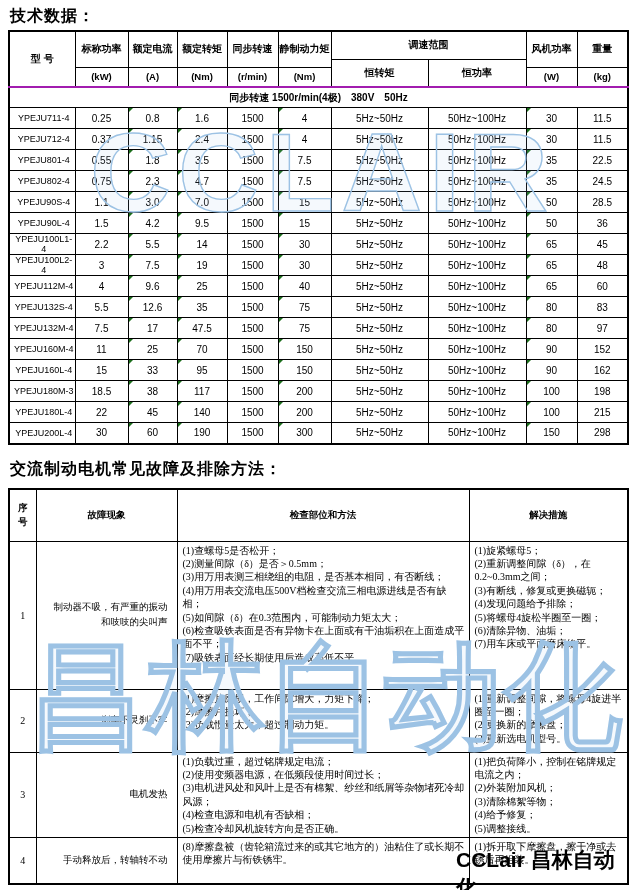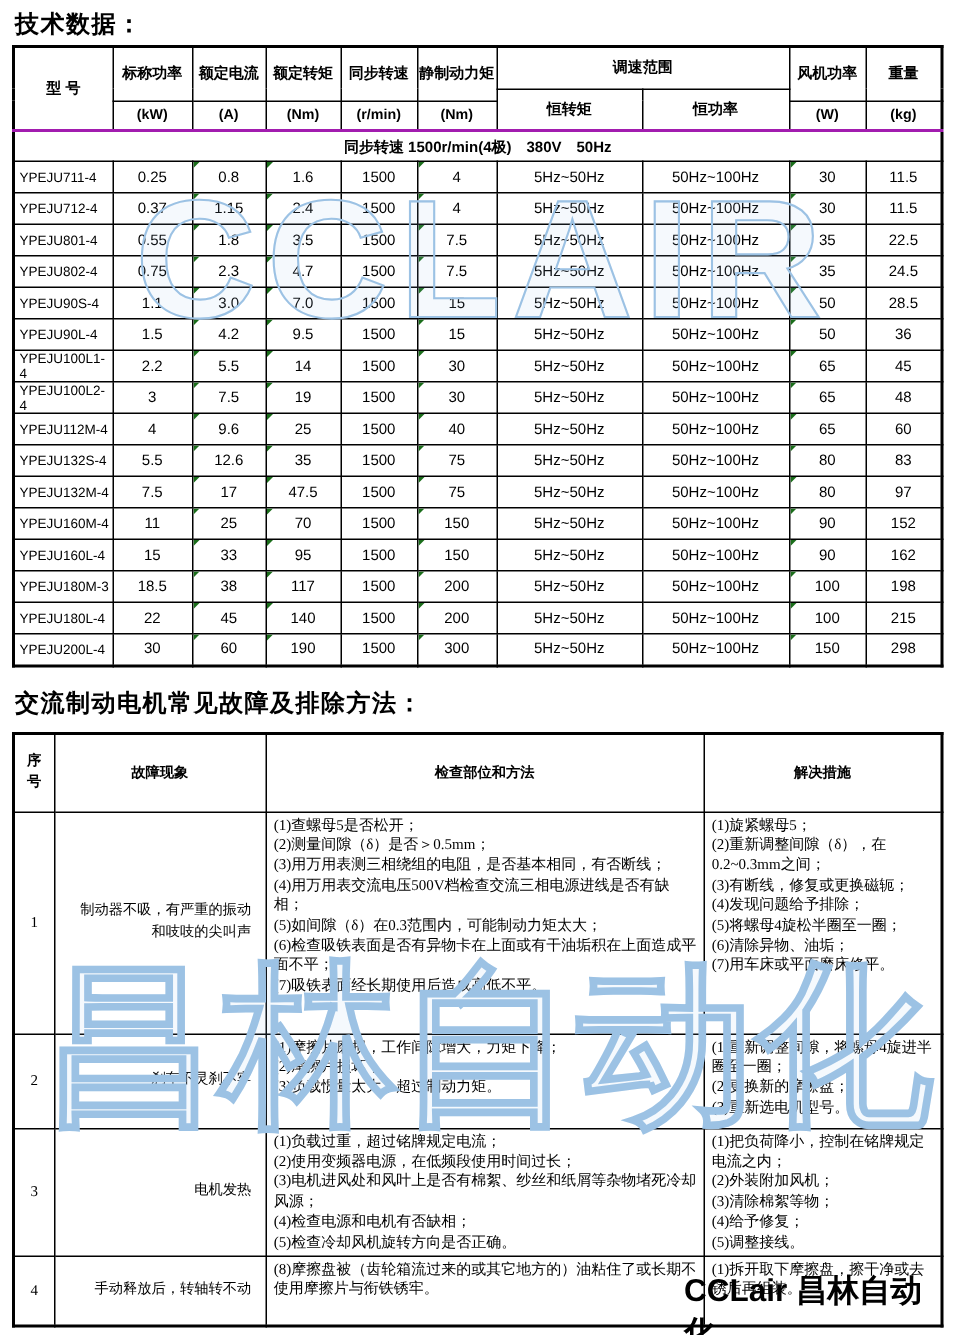--- a/index.html
+++ b/index.html
@@ -19,21 +19,21 @@
     border:1px solid #000; text-align:center; font-size:10px; font-weight:bold;
     padding:0; position:relative; overflow:hidden;
   }
   .spec tr.h1 { height:28px; }
   .spec tr.h2 { height:8px; }
   .spec tr.h3 { height:20px; }
   .spec tr.h3 th { font-size:9.5px; }
   .spec tr.subtitle td { height:19px; border-top:2px solid #a21caf; font-size:10px; }
   .spec tbody tr { height:21px; }
   .spec tbody td { font-weight:normal; font-size:10px; }
-  .spec tbody td.model { text-align:left; padding-left:3px; font-size:9px; }
+  .spec tbody td.model { text-align:center; padding-left:3px; font-size:9px; }
   .spec td.gm::before {
     content:""; position:absolute; top:0; left:0; width:0; height:0;
     border-top:4px solid #1b6e1b; border-right:4px solid transparent;
   }
 
   
   .fault { position:absolute; left:8px; top:488px; width:619px; border:2px solid #000;font-family:Liberation Serif, serif; }
   .fault th, .fault td { border:1px solid #000; padding:0; position:relative; }
   .fault thead tr { height:52px; }
   .fault th { font-size:9.5px; font-weight:bold; text-align:center; vertical-align:middle; }

